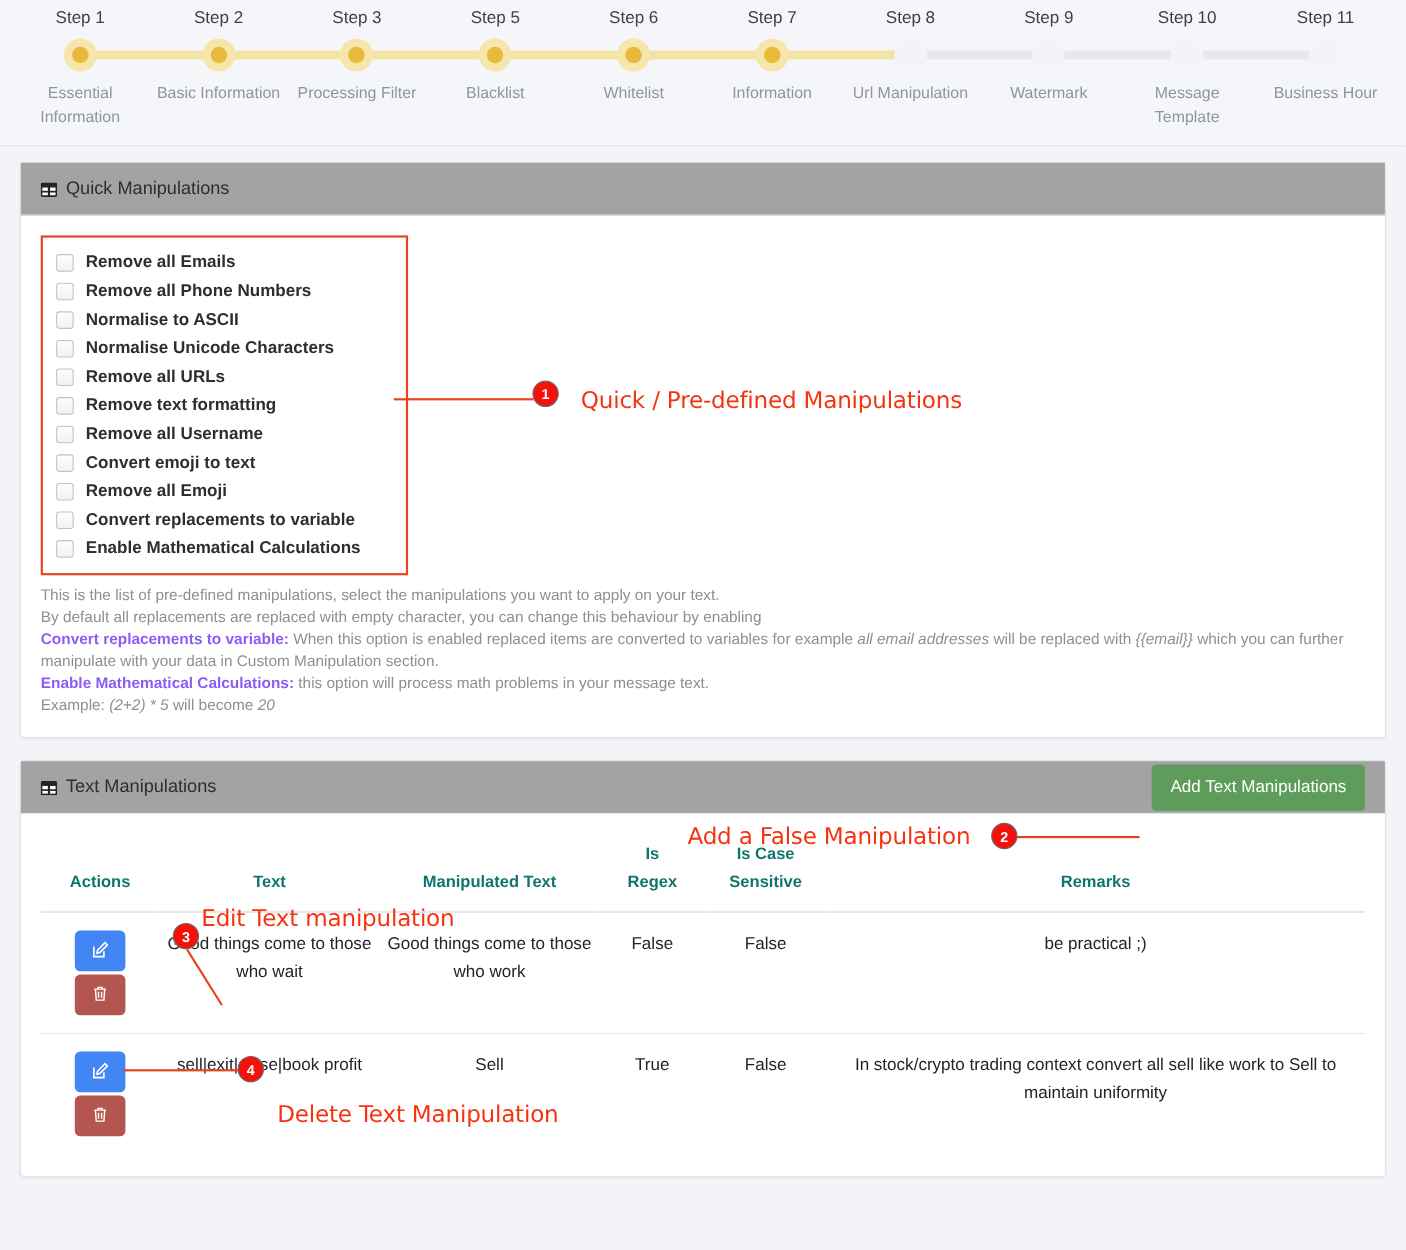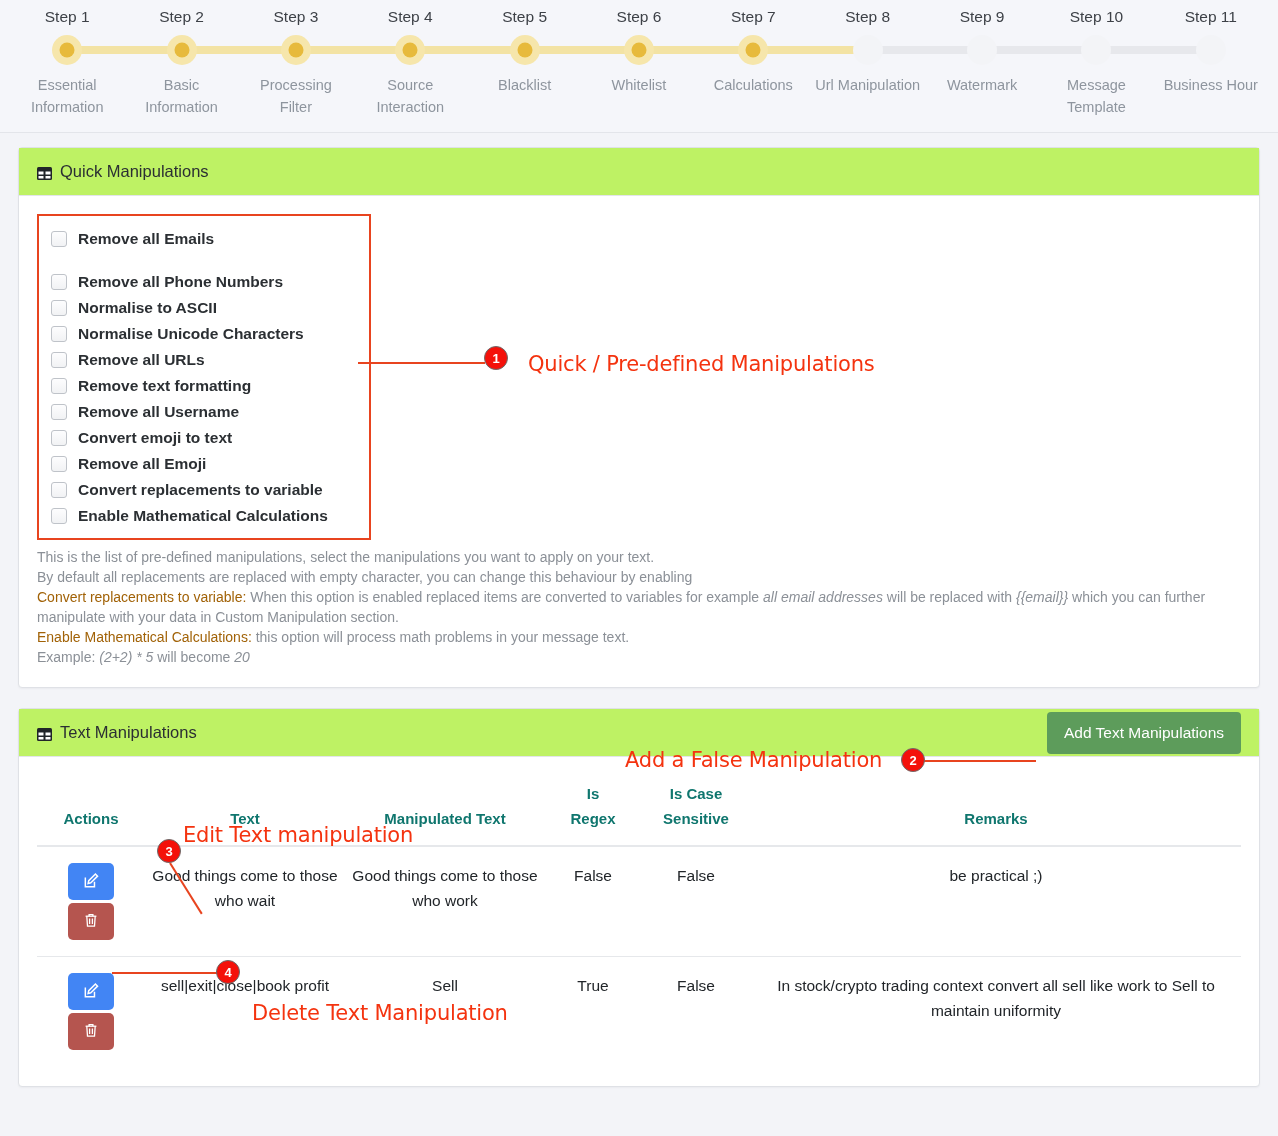--- a/index.html
+++ b/index.html
@@ -84,21 +84,21 @@
 
   
   .card {
     background: #fff;
     border: 1px solid #dfe1e6;
     border-radius: 4px;
     margin: 14px 18px 0 18px;
     box-shadow: 0 1px 2px rgba(0,0,0,0.04);
   }
   .card-header {
-    background: #bef264;
+    background: #a3a3a3;
     border-bottom: 1px solid #e3e5ea;
     padding: 13px 18px;
     display: flex;
     align-items: center;
     position: relative;
     min-height: 48px;
   }
   .card-title {
     font-size: 16.5px;
     color: #2b2f33;
@@ -123,21 +123,21 @@
   .checkbox-group {
     border: 2px solid #e8441f;
     width: 334px;
     padding: 10px 12px 9px 12px;
   }
   .cb-row {
     display: flex;
     align-items: center;
     height: 26px;
   }
-  .cb-row.spaced { margin-bottom: 17px; }
+  .cb-row.spaced { }
   .cb-box {
     width: 16px; height: 16px;
     border: 1px solid #bfc3c9;
     border-radius: 3px;
     background: linear-gradient(#fdfdfe, #f1f2f4);
     margin-right: 11px;
     flex: 0 0 auto;
   }
   .cb-label {
     font-size: 15.5px;
@@ -148,21 +148,21 @@
 
   
   .help {
     margin-top: 7px;
     font-size: 14px;
     color: #8b9097;
     line-height: 20px;
     max-width: 1200px;
   }
   .help p { margin: 0; }
-  .help b { color: #a16207; font-weight: normal; }
+  .help b { color: #8b5cf6; font-weight: bold; }
   .help i { font-style: italic; }
 
   
   .tm-card { margin-top: 20px; }
   .btn-green {
     position: absolute;
     right: 18px;
     top: 50%;
     transform: translateY(-50%);
     background: #5d9c5b;
@@ -281,28 +281,20 @@
       </div>
       <div class="step active">
         <div class="step-title">Step 3</div>
         <div class="step-dotrow">
           <div class="step-bar"></div>
           <div class="step-dot"></div>
         </div>
         <div class="step-label">Processing Filter</div>
       </div>
       <div class="step active">
-        <div class="step-title">Step 4</div>
-        <div class="step-dotrow">
-          <div class="step-bar"></div>
-          <div class="step-dot"></div>
-        </div>
-        <div class="step-label">Source Interaction</div>
-      </div>
-      <div class="step active">
         <div class="step-title">Step 5</div>
         <div class="step-dotrow">
           <div class="step-bar"></div>
           <div class="step-dot"></div>
         </div>
         <div class="step-label">Blacklist</div>
       </div>
       <div class="step active">
         <div class="step-title">Step 6</div>
         <div class="step-dotrow">
@@ -310,21 +302,21 @@
           <div class="step-dot"></div>
         </div>
         <div class="step-label">Whitelist</div>
       </div>
       <div class="step active">
         <div class="step-title">Step 7</div>
         <div class="step-dotrow">
           <div class="step-bar"></div>
           <div class="step-dot"></div>
         </div>
-        <div class="step-label">Calculations</div>
+        <div class="step-label">Information</div>
       </div>
       <div class="step">
         <div class="step-title">Step 8</div>
         <div class="step-dotrow">
           <div class="step-bar"></div>
           <div class="step-dot"></div>
         </div>
         <div class="step-label">Url Manipulation</div>
       </div>
       <div class="step">

